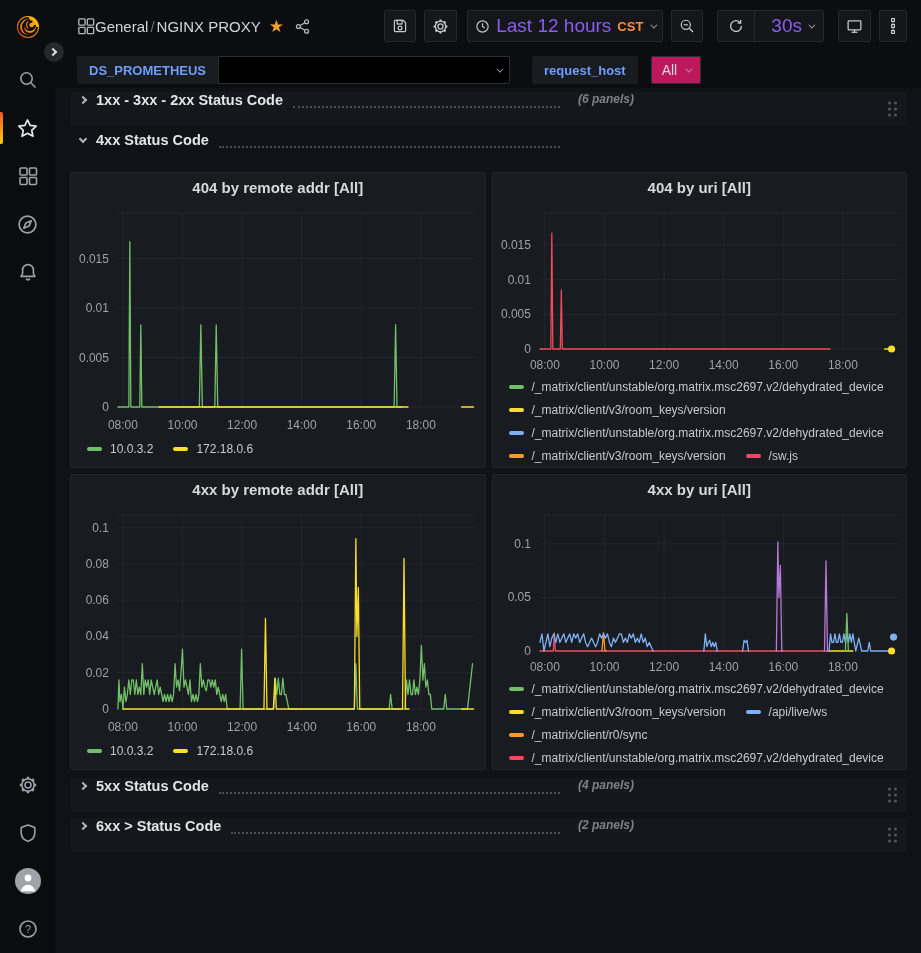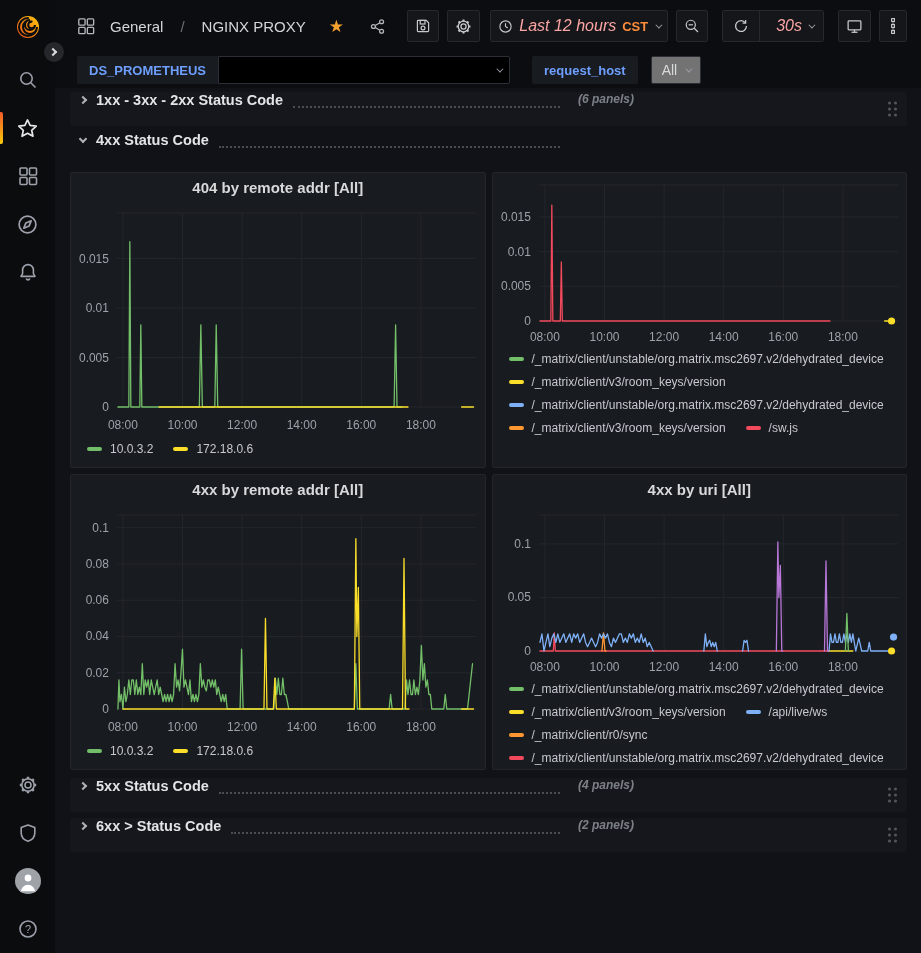--- a/index.html
+++ b/index.html
@@ -20,44 +20,44 @@
   .sb-first { margin-top:14px; }
   #sb-chevron { position:absolute; top:41px; left:43px; width:22px; height:22px; border-radius:50%;
     background:#26272b; border:1px solid #090a0c; display:flex; align-items:center; justify-content:center; cursor:pointer; z-index:9;}
   .chev { display:inline-block; width:6px; height:6px; border-right:2px solid #d8d9da; border-bottom:2px solid #d8d9da; }
   .chev.right { transform:rotate(-45deg); margin-left:-2px; }
   .avatar-circle { width:26px; height:26px; border-radius:50%; background:#9fa3a8; display:flex; align-items:flex-end; justify-content:center; overflow:hidden; }
 
   
   #main { flex:1; display:flex; flex-direction:column; min-width:0; }
   #topbar { height:52px; background:#0c0d10; display:flex; align-items:center; padding:0 14px 0 22px; flex:none; }
-  .crumb { display:flex; align-items:center; gap:15px; }
+  .crumb { display:flex; align-items:center; gap:0; }
   .crumb svg { stroke:#b3b6bd; fill:none; stroke-width:1.5; }
   .crumb-text { font-size:15px; color:#d4d5d8; }
   .crumb-sep { color:#6a6e75; font-size:15px; margin:0 2px; }
   .star-filled { color:#f2a12e; font-size:17px; margin-left:8px; cursor:pointer; }
   .tb-right { margin-left:auto; display:flex; align-items:center; }
   .tb-btn { height:32px; min-width:32px; padding:0 7px; display:flex; align-items:center; justify-content:center;
     background:#141619; border:1px solid #26282f; border-radius:2px; margin-left:8px; color:#c6c8ce; cursor:pointer; }
   .tb-btn svg { stroke:#c6c8ce; fill:none; stroke-width:1.5; }
   .tb-group { display:flex; margin-left:14px; border:1px solid #26282f; border-radius:2px; height:32px; }
   .tb-group .seg { display:flex; align-items:center; padding:0 10px; background:#141619; cursor:pointer; }
   .tb-group .seg + .seg { border-left:1px solid #26282f; }
-  .tb-text { font-size:16px; color:#fca5a5; margin:0 6px;font-style:italic; }
+  .tb-text { font-size:19px; color:#8b5cf6; margin:0 6px; }
   .tz { color:#ff8c3a; font-weight:bold; font-size:13px; margin-right:7px; }
   .caret { display:inline-block; width:5px; height:5px; border-right:1.5px solid #9da1ab; border-bottom:1.5px solid #9da1ab; transform:rotate(45deg) translateY(-2px); }
 
   #submenu { height:36px; background:#0c0d10; display:flex; align-items:center; padding:0 22px; flex:none; }
   .var-label { height:28px; display:flex; align-items:center; padding:0 12px; background:#181b20;
     color:#6e9fff; font-size:13px; font-weight:bold; border-radius:2px 0 0 2px; cursor:pointer; }
   .var-value { height:28px; width:292px; background:#000; border:1px solid #2c2f36; border-radius:0 2px 2px 0;
     display:flex; align-items:center; justify-content:flex-end; padding-right:8px; cursor:pointer; }
   .var-group2 { display:flex; margin-left:22px; }
   .all-box { height:28px; display:flex; align-items:center; gap:8px; padding:0 10px; margin-left:13px;
-    background:#737373; border:1px solid #2c2f36; border-radius:2px; color:#d8d9da; font-size:14px; cursor:pointer; }
+    background:#be185d; border:1px solid #2c2f36; border-radius:2px; color:#d8d9da; font-size:14px; cursor:pointer; }
 
   
   #dashboard { flex:1; background:#111217; padding:4px 14px 0 15px; overflow:hidden; }
   .row-header { height:34px; display:flex; align-items:flex-start; padding:0 10px; margin-bottom:6px; position:relative; cursor:pointer; }
   .row-header.collapsed { background:#16171d; border-radius:2px; }
   .row-left { display:flex; align-items:center; width:482px; }
   .row-chev { display:inline-block; width:6px; height:6px; border-right:2px solid #aeb1b7; border-bottom:2px solid #aeb1b7; flex:none; }
   .row-chev.right { transform:rotate(-45deg); }
   .row-chev.down { transform:rotate(45deg); margin-top:-3px; }
   .row-title { font-size:14.5px; font-weight:bold; color:#e3e4e6; margin:0 6px 0 10px; white-space:nowrap; }
@@ -321,20 +321,21 @@
                   <span>10.0.3.2</span>
                 </span>
                 <span class="legend-item">
                   <span class="swatch" style="background: rgb(250, 222, 42);"></span>
                   <span>172.18.0.6</span>
                 </span>
               </div>
             </div>
           </div>
           <div class="panel">
+            <div class="panel-title">404 by uri [All]</div>
             <svg class="chart" viewBox="0 0 414 174" width="100%" height="174" preserveAspectRatio="none">
               <line x1="51.96685082872928" y1="12" x2="51.96685082872928" y2="148" stroke="#24262d" stroke-width="1"></line>
               <line x1="111.6353591160221" y1="12" x2="111.6353591160221" y2="148" stroke="#24262d" stroke-width="1"></line>
               <line x1="171.3038674033149" y1="12" x2="171.3038674033149" y2="148" stroke="#24262d" stroke-width="1"></line>
               <line x1="230.97237569060775" y1="12" x2="230.97237569060775" y2="148" stroke="#24262d" stroke-width="1"></line>
               <line x1="290.64088397790056" y1="12" x2="290.64088397790056" y2="148" stroke="#24262d" stroke-width="1"></line>
               <line x1="350.30939226519337" y1="12" x2="350.30939226519337" y2="148" stroke="#24262d" stroke-width="1"></line>
               <line x1="46" y1="12" x2="406" y2="12" stroke="#24262d" stroke-width="1"></line>
               <line x1="46" y1="148" x2="406" y2="148" stroke="#24262d" stroke-width="1"></line>
               <text x="38" y="152" text-anchor="end" font-size="12" fill="#9da2ab" font-family="Liberation Sans, sans-serif">0</text>

